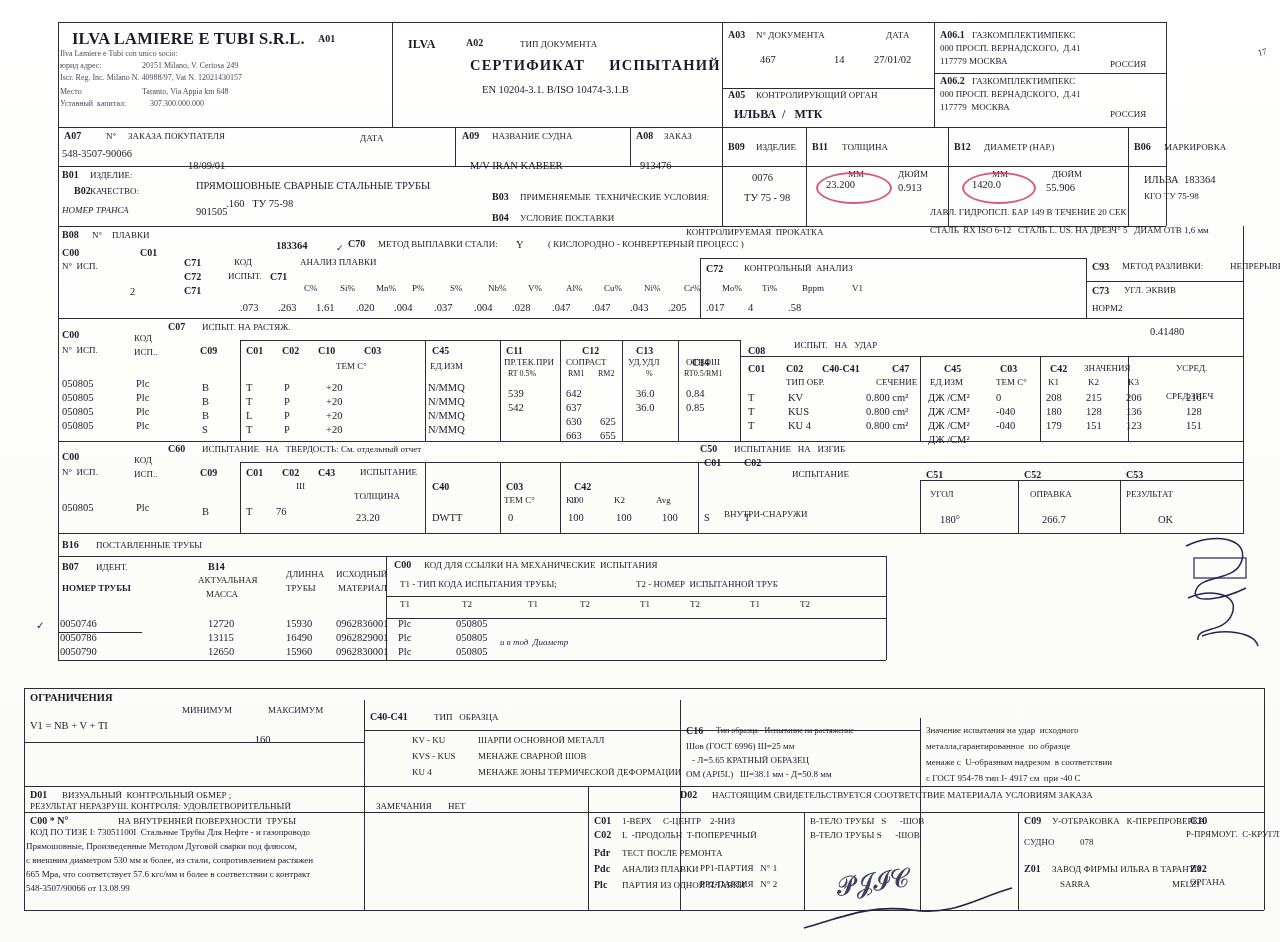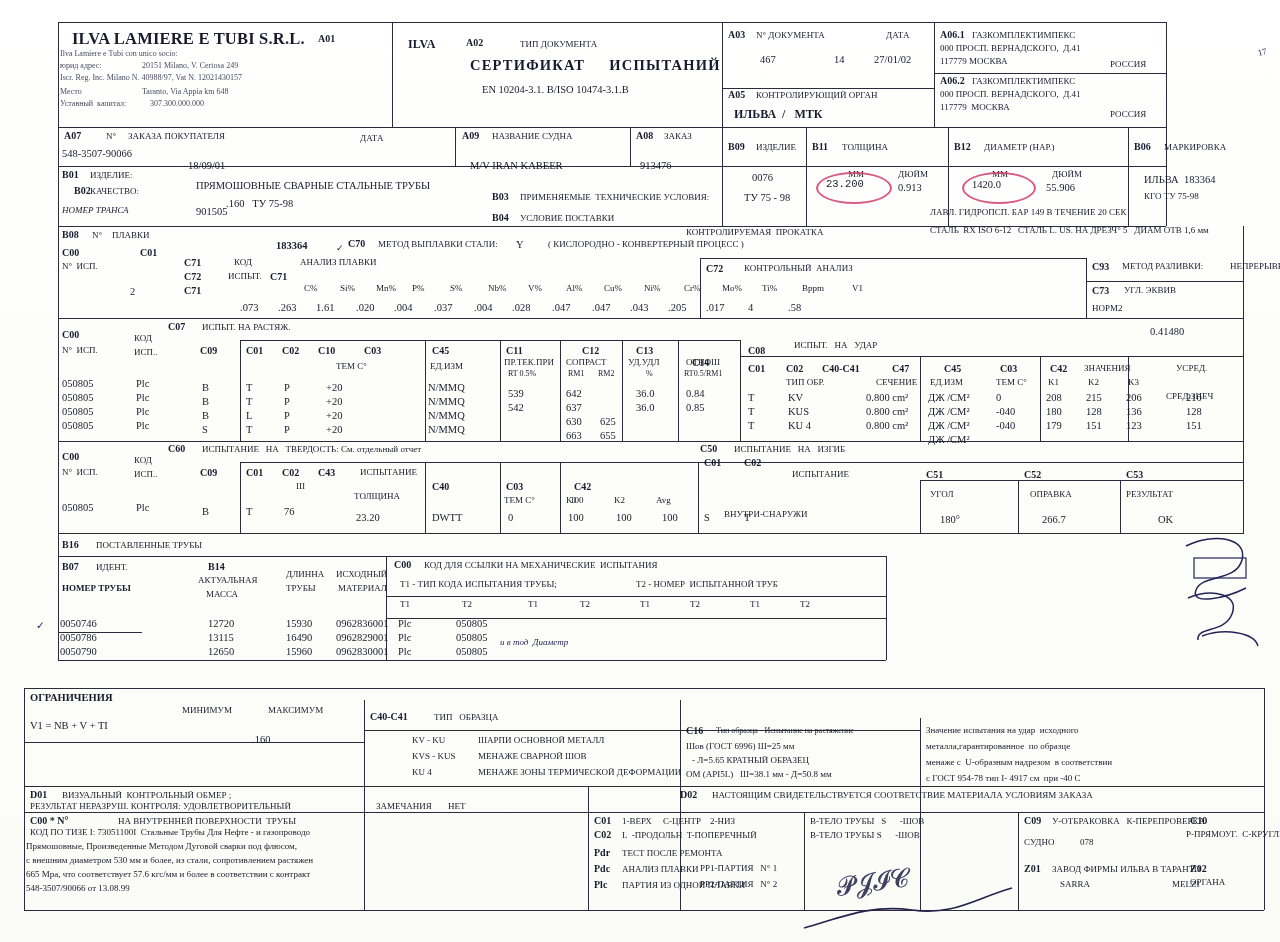--- a/index.html
+++ b/index.html
@@ -167,21 +167,21 @@
 <div class="t sm" style="left:664px;top:132px;">ЗАКАЗ</div>
 <div class="t md" style="left:640px;top:160px;">913476</div>
 
 <div class="t code" style="left:728px;top:142px;">B09</div>
 <div class="t sm" style="left:756px;top:143px;">ИЗДЕЛИЕ</div>
 <div class="t md" style="left:752px;top:172px;">0076</div>
 
 <div class="t code" style="left:812px;top:142px;">B11</div>
 <div class="t sm" style="left:842px;top:143px;">ТОЛЩИНА</div>
 <div class="t sm" style="left:848px;top:170px;">ММ</div>
-<div class="t md" style="left:826px;top:179px;font-family:Liberation Mono, monospace;">23.200</div>
+<div class="t md" style="left:826px;top:179px;">23.200</div>
 <div class="t sm" style="left:898px;top:170px;">ДЮЙМ</div>
 <div class="t md" style="left:898px;top:182px;">0.913</div>
 <div class="circ" style="left:816px;top:172px;width:72px;height:28px;"></div>
 
 <div class="t code" style="left:954px;top:142px;">B12</div>
 <div class="t sm" style="left:984px;top:143px;">ДИАМЕТР (НАР.)</div>
 <div class="t sm" style="left:992px;top:170px;">ММ</div>
 <div class="t md" style="left:972px;top:179px;">1420.0</div>
 <div class="t sm" style="left:1052px;top:170px;">ДЮЙМ</div>
 <div class="t md" style="left:1046px;top:182px;">55.906</div>
@@ -431,21 +431,21 @@
 <div class="t sm" style="left:1030px;top:490px;">ОПРАВКА</div>
 <div class="t sm" style="left:1126px;top:490px;">РЕЗУЛЬТАТ</div>
 <div class="t md" style="left:940px;top:514px;">180°</div>
 <div class="t md" style="left:1042px;top:514px;">266.7</div>
 <div class="t md" style="left:1158px;top:514px;">OK</div>
 
 <div class="t md" style="left:62px;top:502px;">050805</div>
 <div class="t md" style="left:136px;top:502px;">Plc</div>
 <div class="t md" style="left:202px;top:506px;">B</div>
 <div class="t md" style="left:246px;top:506px;">T</div>
-<div class="t md" style="left:284px;top:506px;">76</div>
+<div class="t md" style="left:276px;top:506px;">76</div>
 <div class="t md" style="left:356px;top:512px;">23.20</div>
 <div class="t md" style="left:432px;top:512px;">DWTT</div>
 <div class="t md" style="left:508px;top:512px;">0</div>
 <div class="t md" style="left:568px;top:512px;">100</div>
 <div class="t md" style="left:616px;top:512px;">100</div>
 <div class="t md" style="left:662px;top:512px;">100</div>
 <div class="t sm" style="left:570px;top:496px;">100</div>
 <div class="t md" style="left:704px;top:512px;">S</div>
 <div class="t md" style="left:744px;top:512px;">T</div>
 <div class="t sm" style="left:566px;top:496px;">K1</div>

